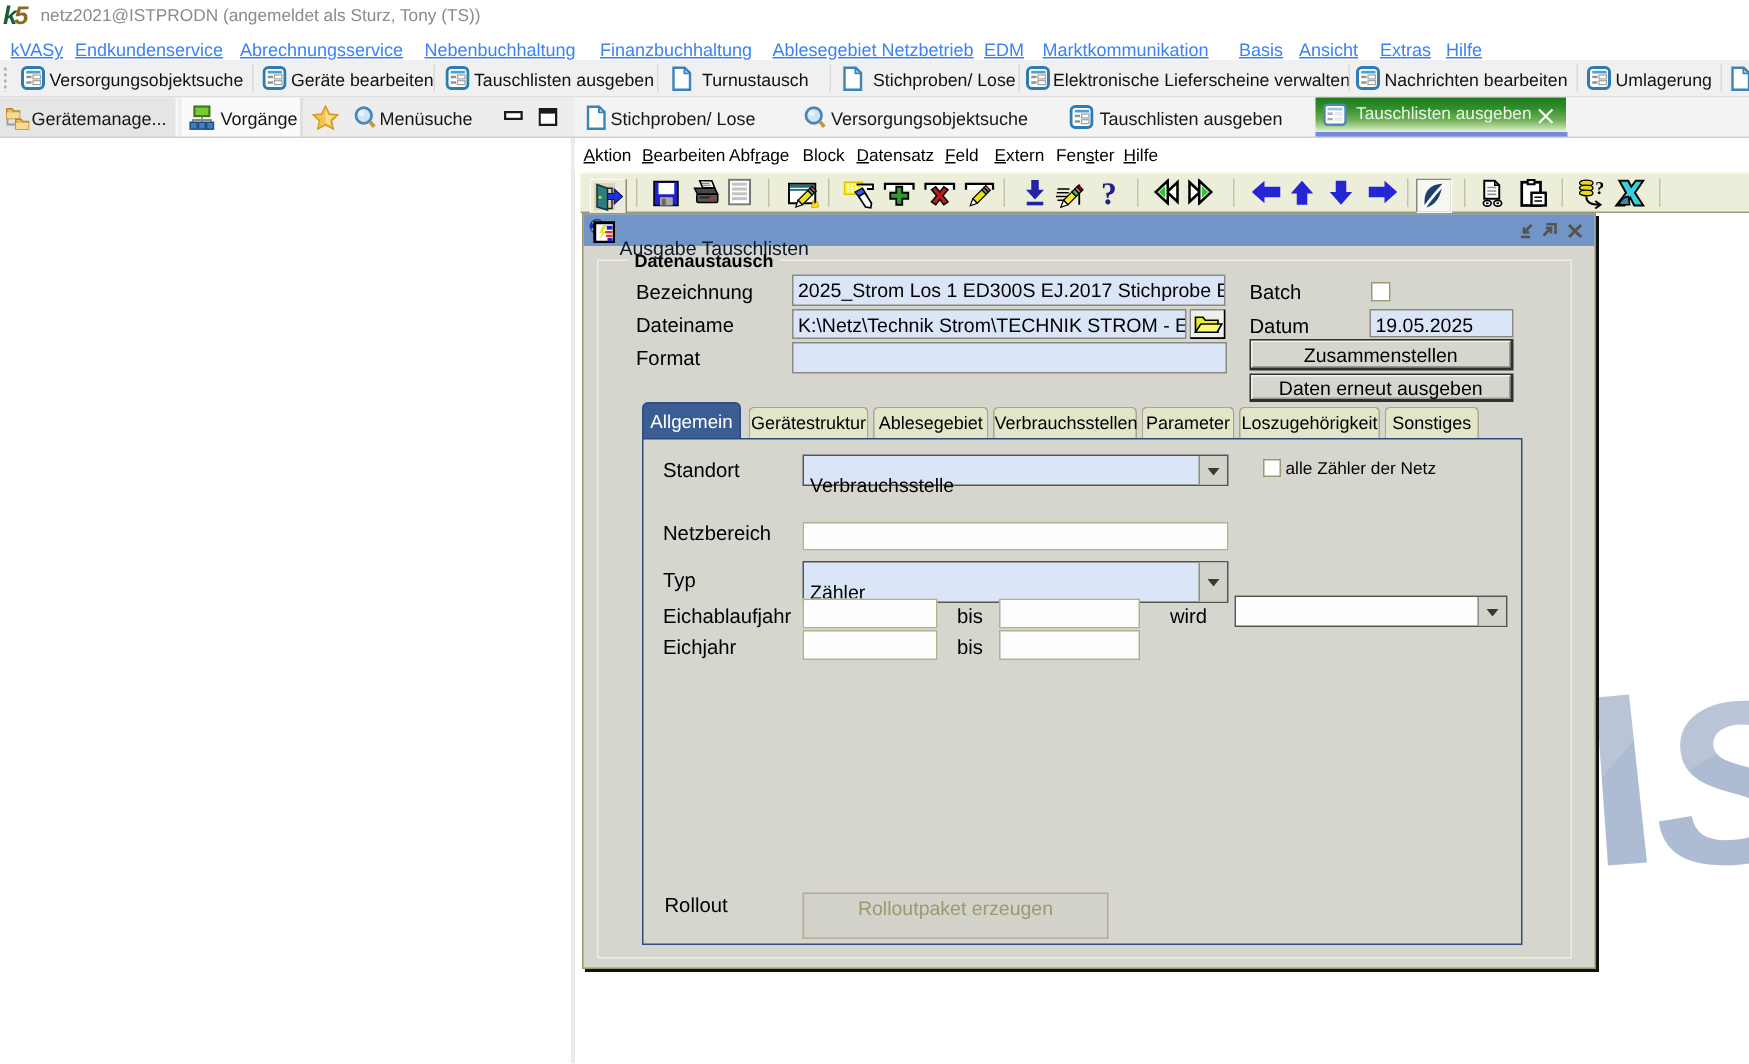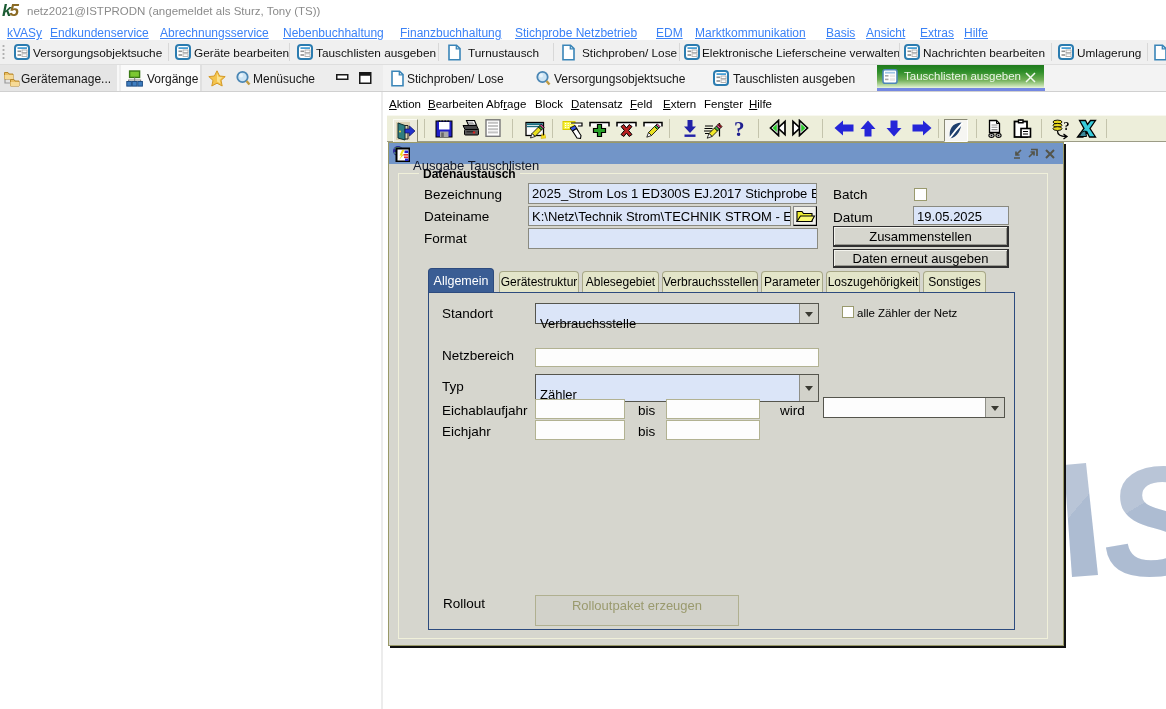--- a/index.html
+++ b/index.html
@@ -96,21 +96,21 @@
   <div id="klogo"><span class="k">k</span><span class="f">5</span></div>
   <div id="titletext">netz2021@ISTPRODN (angemeldet als Sturz, Tony (TS))</div>
 </div>
 
 <div id="menubar">
   <span style="left:7px">kVASy</span>
   <span style="left:50px">Endkundenservice</span>
   <span style="left:160px">Abrechnungsservice</span>
   <span style="left:283px">Nebenbuchhaltung</span>
   <span style="left:400px">Finanzbuchhaltung</span>
-  <span style="left:515px">Stichprobe Netzbetrieb</span>
+  <span style="left:515px">Ablesegebiet Netzbetrieb</span>
   <span style="left:656px">EDM</span>
   <span style="left:695px">Marktkommunikation</span>
   <span style="left:826px">Basis</span>
   <span style="left:866px">Ansicht</span>
   <span style="left:920px">Extras</span>
   <span style="left:964px">Hilfe</span>
 </div>
 
 <div id="toolbar1">
   <div id="dragdots"></div>

